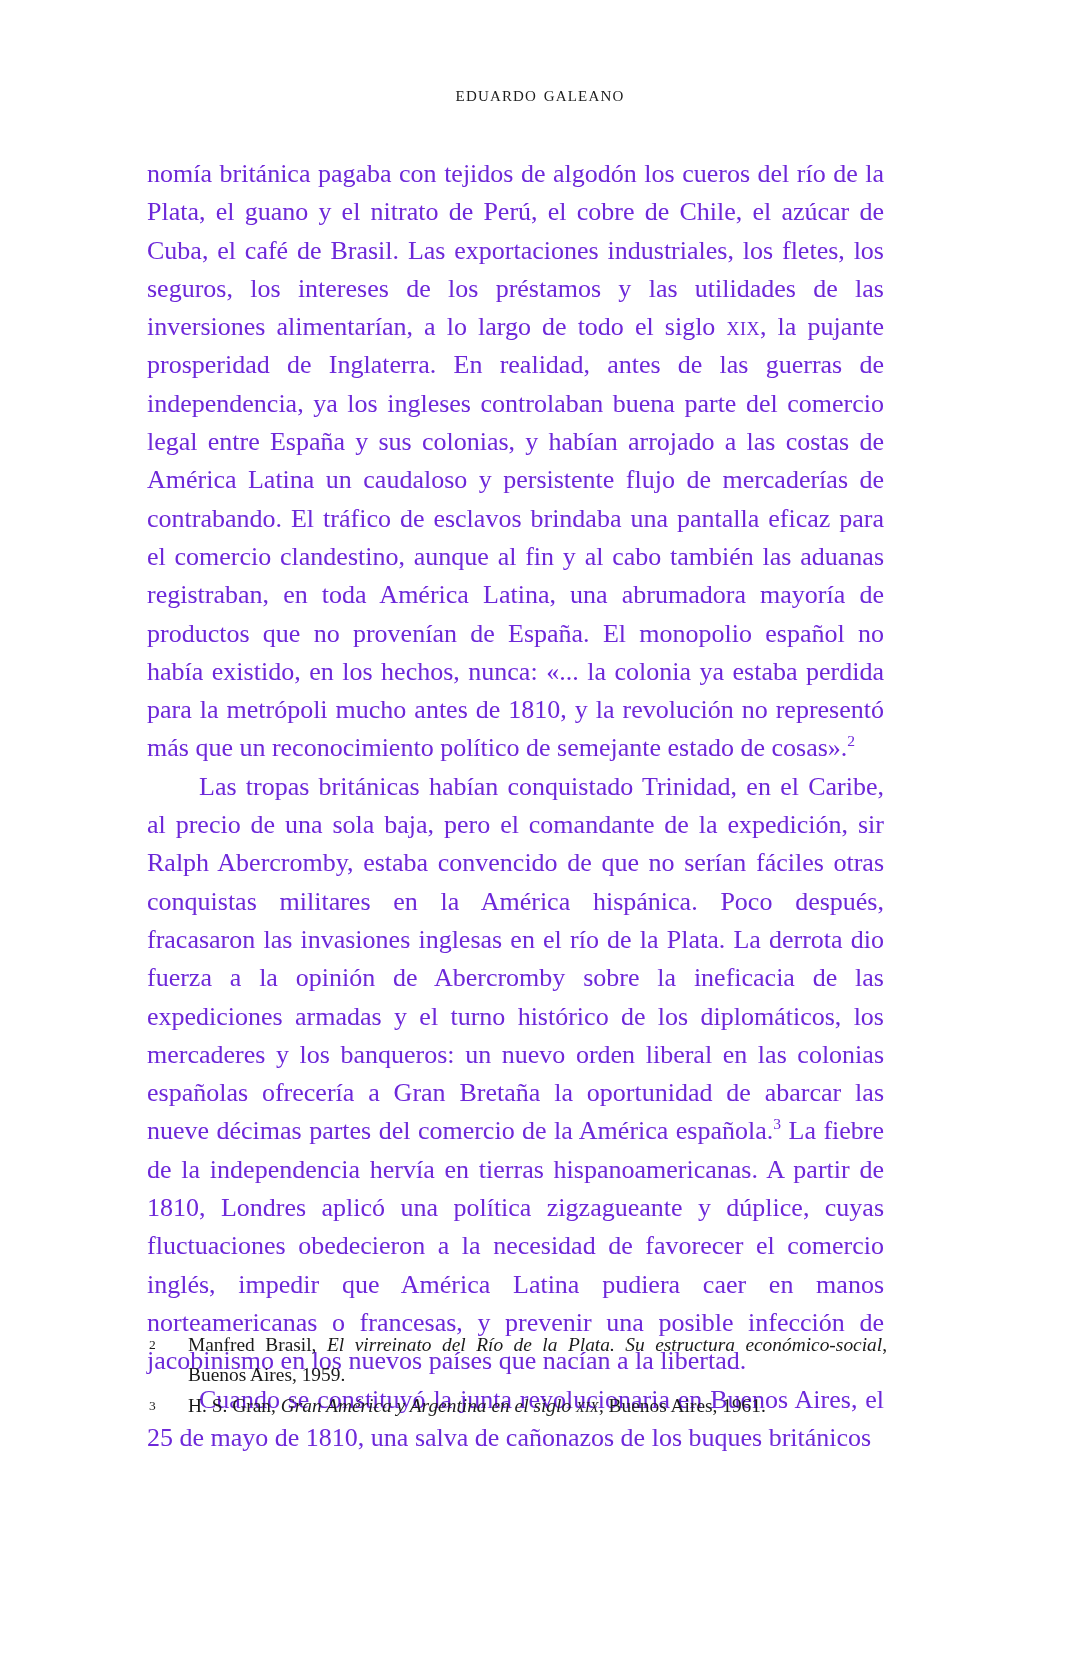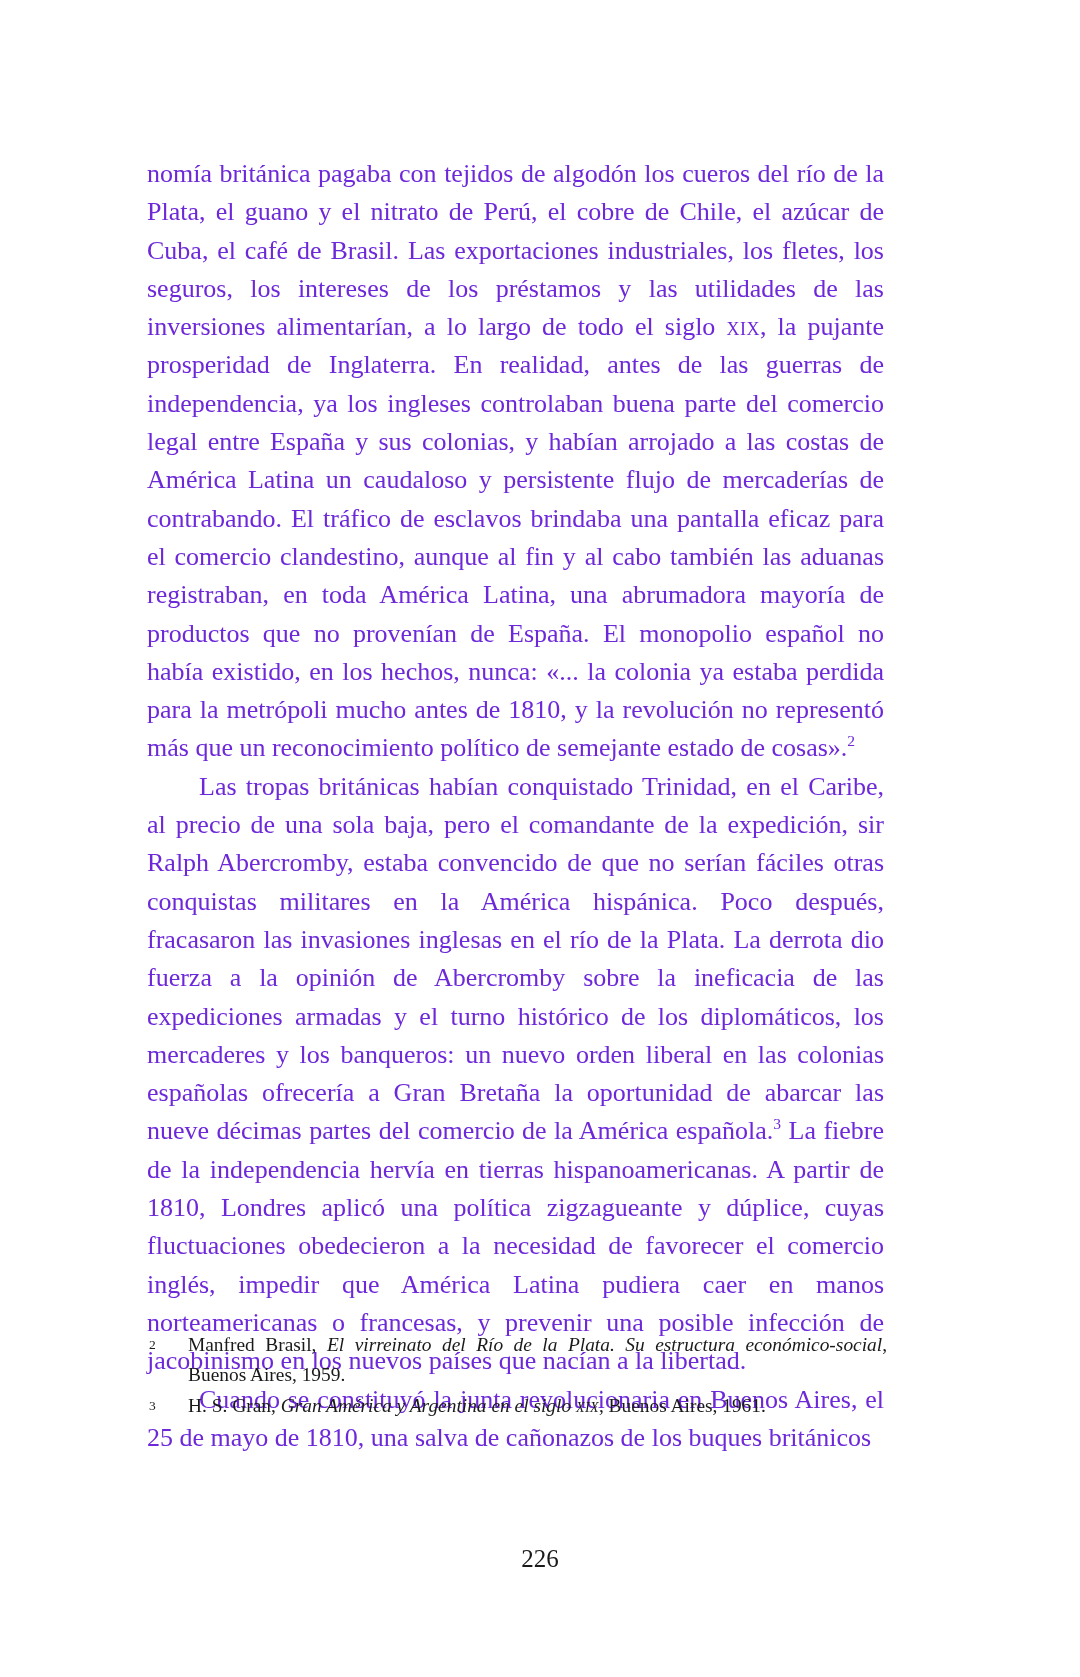--- a/index.html
+++ b/index.html
@@ -108,36 +108,36 @@
     text-align: center;
     font-size: 25px;
     color: #1a1a1a;
   }
 </style>
 </head>
 <body>
 
 <div class="page">
 
+  <div class="running-head">
+    <span class="rh-text">Eduardo Galeano</span>
+  </div>
 
   <div class="textblock">
 
     <p class="body"><span>nomía británica pagaba con tejidos de algodón los cueros del río de la Plata, el guano y el nitrato de Perú, el cobre de Chile, el azúcar de Cuba, el café de Brasil. Las exportaciones industriales, los fletes, los seguros, los intereses de los préstamos y las utilidades de las inversiones alimentarían, a lo largo de todo el siglo </span><span class="smallcaps">xix</span><span>, la pujante prosperidad de Inglaterra. En realidad, antes de las guerras de independencia, ya los ingleses controlaban buena parte del comercio legal entre España y sus colonias, y habían arrojado a las costas de América Latina un caudaloso y persistente flujo de mercaderías de contrabando. El tráfico de esclavos brindaba una pantalla eficaz para el comercio clandestino, aunque al fin y al cabo también las aduanas registraban, en toda América Latina, una abrumadora mayoría de productos que no provenían de España. El monopolio español no había existido, en los hechos, nunca: «... la colonia ya estaba perdida para la metrópoli mucho antes de 1810, y la revolución no representó más que un reconocimiento político de semejante estado de cosas».</span><sup class="fnref">2</sup></p>
 
     <p class="body indent"><span>Las tropas británicas habían conquistado Trinidad, en el Caribe, al precio de una sola baja, pero el comandante de la expedición, sir Ralph Abercromby, estaba convencido de que no serían fáciles otras conquistas militares en la América hispánica. Poco después, fracasaron las invasiones inglesas en el río de la Plata. La derrota dio fuerza a la opinión de Abercromby sobre la ineficacia de las expediciones armadas y el turno histórico de los diplomáticos, los mercaderes y los banqueros: un nuevo orden liberal en las colonias españolas ofrecería a Gran Bretaña la oportunidad de abarcar las nueve décimas partes del comercio de la América española.</span><sup class="fnref">3</sup><span> La fiebre de la independencia hervía en tierras hispanoamericanas. A partir de 1810, Londres aplicó una política zigzagueante y dúplice, cuyas fluctuaciones obedecieron a la necesidad de favorecer el comercio inglés, impedir que América Latina pudiera caer en manos norteamericanas o francesas, y prevenir una posible infección de jacobinismo en los nuevos países que nacían a la libertad.</span></p>
 
     <p class="body indent"><span>Cuando se constituyó la junta revolucionaria en Buenos Aires, el 25 de mayo de 1810, una salva de cañonazos de los buques británicos</span></p>
 
   </div>
 
   <div class="footnotes">
 
     <p class="footnote"><span class="fn-num">2</span><span>Manfred Brasil, </span><i>El virreinato del Río de la Plata. Su estructura económico-social</i><span>, Buenos Aires, 1959.</span></p>
 
     <p class="footnote"><span class="fn-num">3</span><span>H. S. Gran, </span><i>Gran América y Argentina en el siglo </i><i class="smallcaps">xix</i><span>, Buenos Aires, 1961.</span></p>
 
   </div>
 
-  <div class="folio">
-    <span>226</span>
-  </div>
 
 </div>
 
 </body></html>

